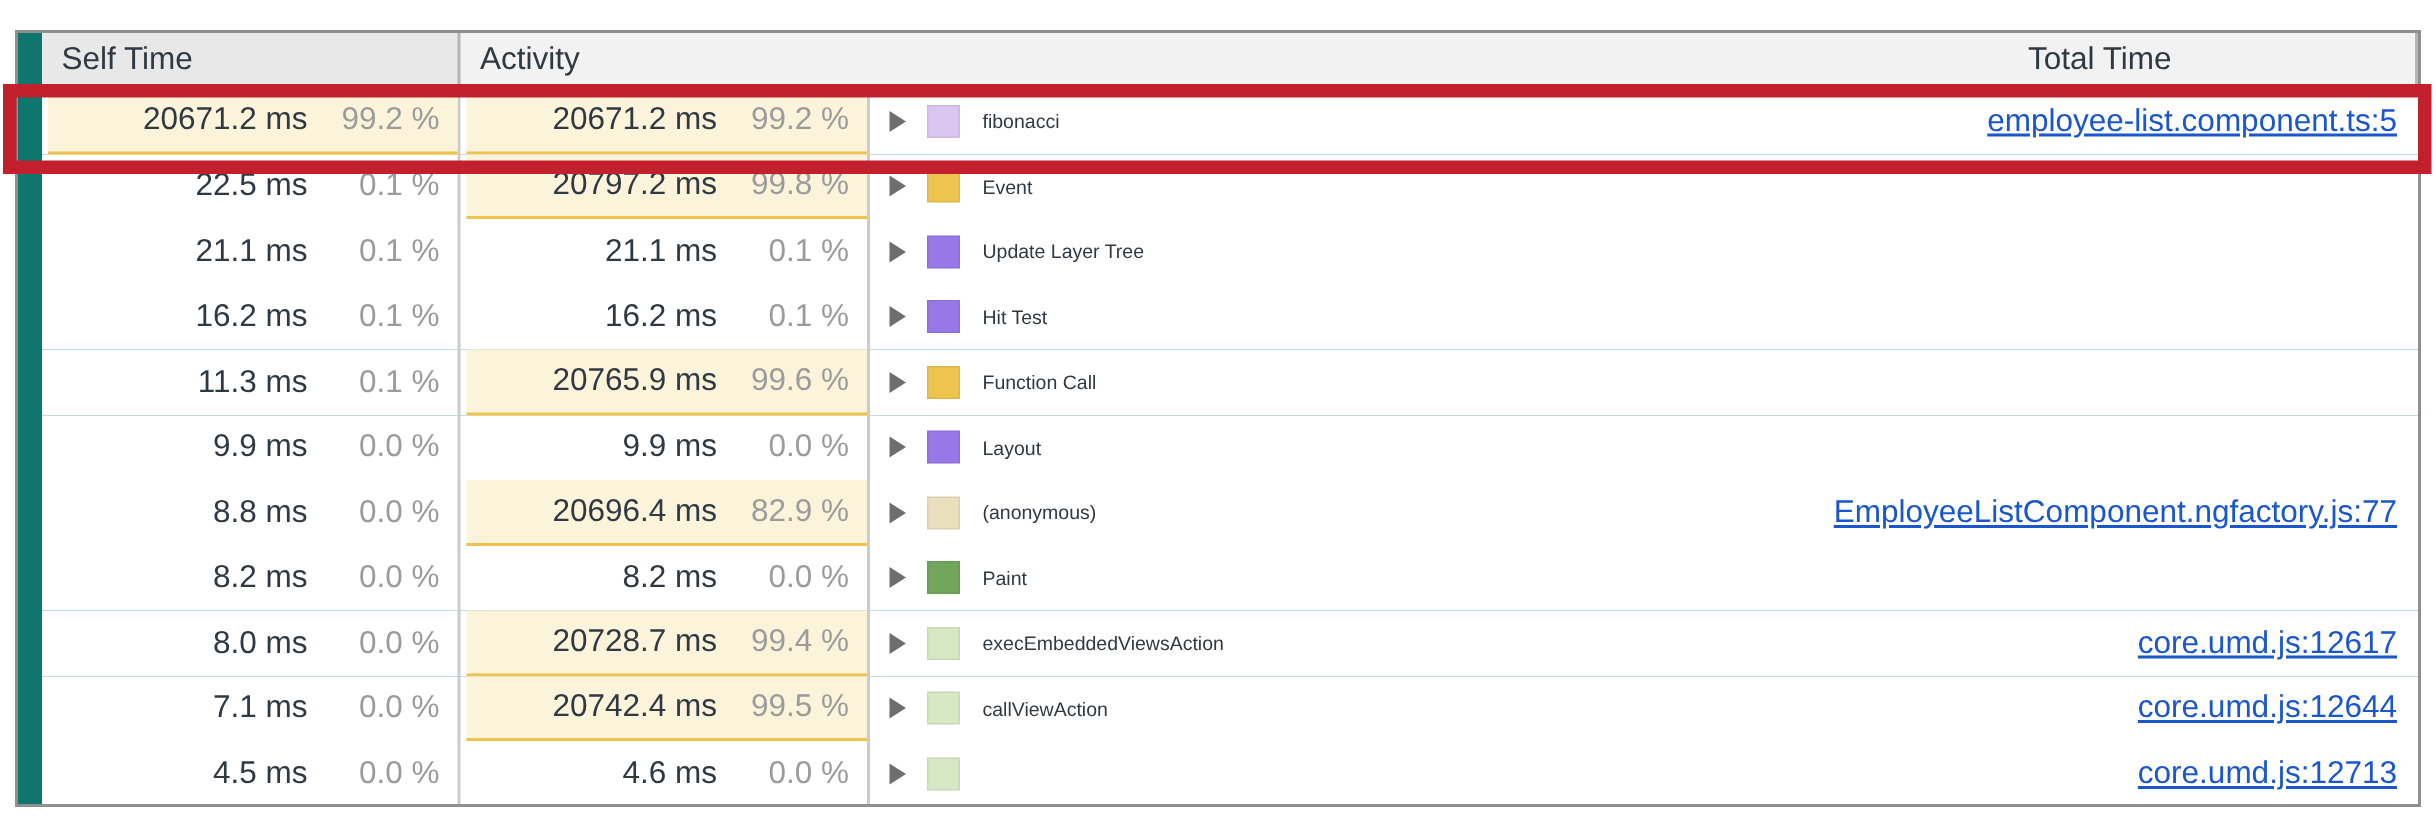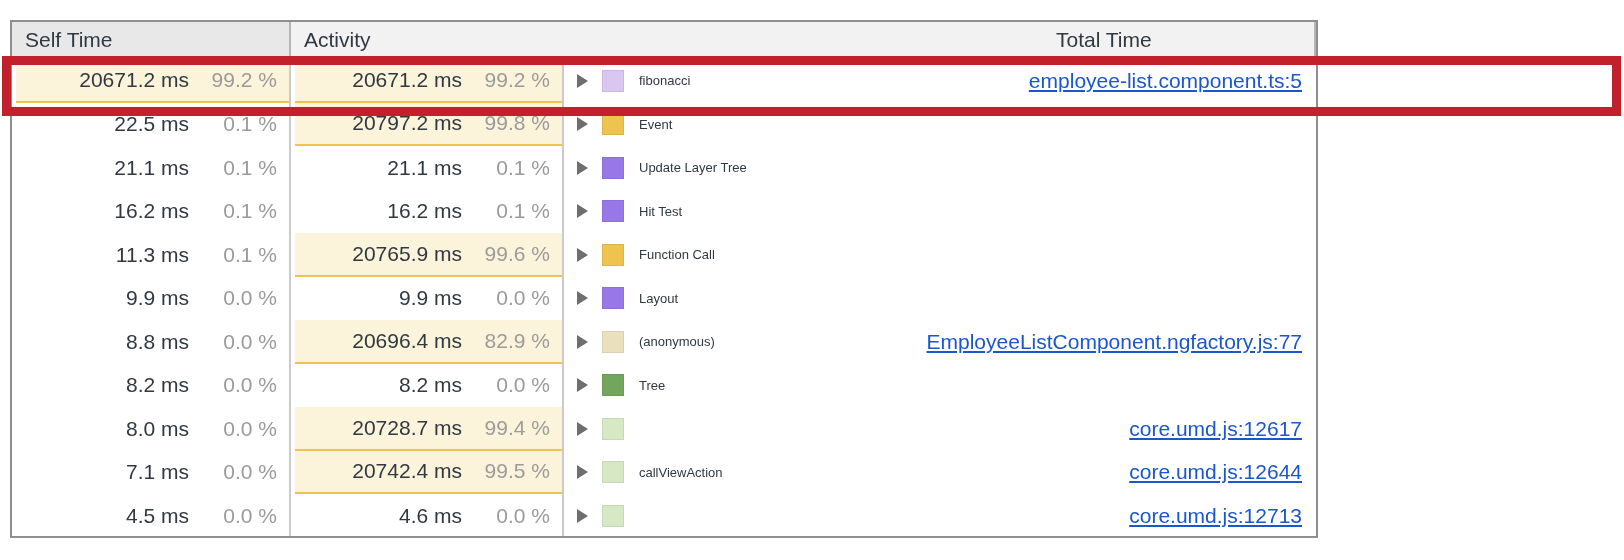--- a/index.html
+++ b/index.html
@@ -2,23 +2,23 @@
 <html style="--hl-bg: #fbf3da; --hl-border: #eec34f; --link-color: #1a56cc; --annot-red: #c2202c;"><head>
 <meta charset="utf-8">
 <style>
   html,body{margin:0;padding:0;background:#fff;}
   body{
     width:1624px;height:560px;position:relative;overflow:hidden;
     font-family:"Liberation Sans","DejaVu Sans",sans-serif;
     -webkit-font-smoothing:antialiased;
   }
   .grid{
-    position:absolute;left:10px;top:20px;width:1308px;height:518px;
-    border:2px solid #8f8f8f;box-sizing:border-box;background:#84cc16;
-    display:flex;flex-direction:column;overflow:hidden;
+    position:absolute;left:10px;top:20px;width:1604px;height:518px;
+    border:2px solid #8f8f8f;box-sizing:border-box;background:#0f766e;
+    display:flex;flex-direction:column;overflow:hidden;padding-left:16px;
   }
   .header{display:flex;height:36px;flex:none;background:#f2f2f2;border-bottom:1px solid #ccc;}
   .hcell{
     box-sizing:border-box;display:flex;align-items:center;
     padding-left:13px;font-size:21px;color:#303942;
     border-right:2px solid #b5b5b5;
   }
   .hcell.c-self{width:279px;background:#e8e8e8;}
   .hcell.c-total{width:273px;}
   .hcell.c-activity{flex:1;border-right:none;}
@@ -234,41 +234,42 @@
     </div>
     <div class="cell c-total">
       <div class="timewrap">
         <span class="ms">8.2 ms</span>
         <span class="pct">0.0 %</span>
       </div>
     </div>
     <div class="cell c-activity">
       <span class="tri"></span>
       <span class="swatch" style="background: rgb(114, 166, 93);"></span>
-      <span class="label">Tree</span>
+      <span class="label">Paint</span>
 
     </div>
   </div>
 
   <div class="row">
     <div class="cell c-self">
       <div class="timewrap">
         <span class="ms">8.0 ms</span>
         <span class="pct">0.0 %</span>
       </div>
     </div>
     <div class="cell c-total hl">
       <div class="timewrap">
         <span class="ms">20728.7 ms</span>
         <span class="pct">99.4 %</span>
       </div>
     </div>
     <div class="cell c-activity">
       <span class="tri"></span>
       <span class="swatch dotted" style="background: rgb(214, 233, 196);"></span>
+      <span class="label">execEmbeddedViewsAction</span>
       <a class="link" href="#">core.umd.js:12617</a>
     </div>
   </div>
 
   <div class="row">
     <div class="cell c-self">
       <div class="timewrap">
         <span class="ms">7.1 ms</span>
         <span class="pct">0.0 %</span>
       </div>

